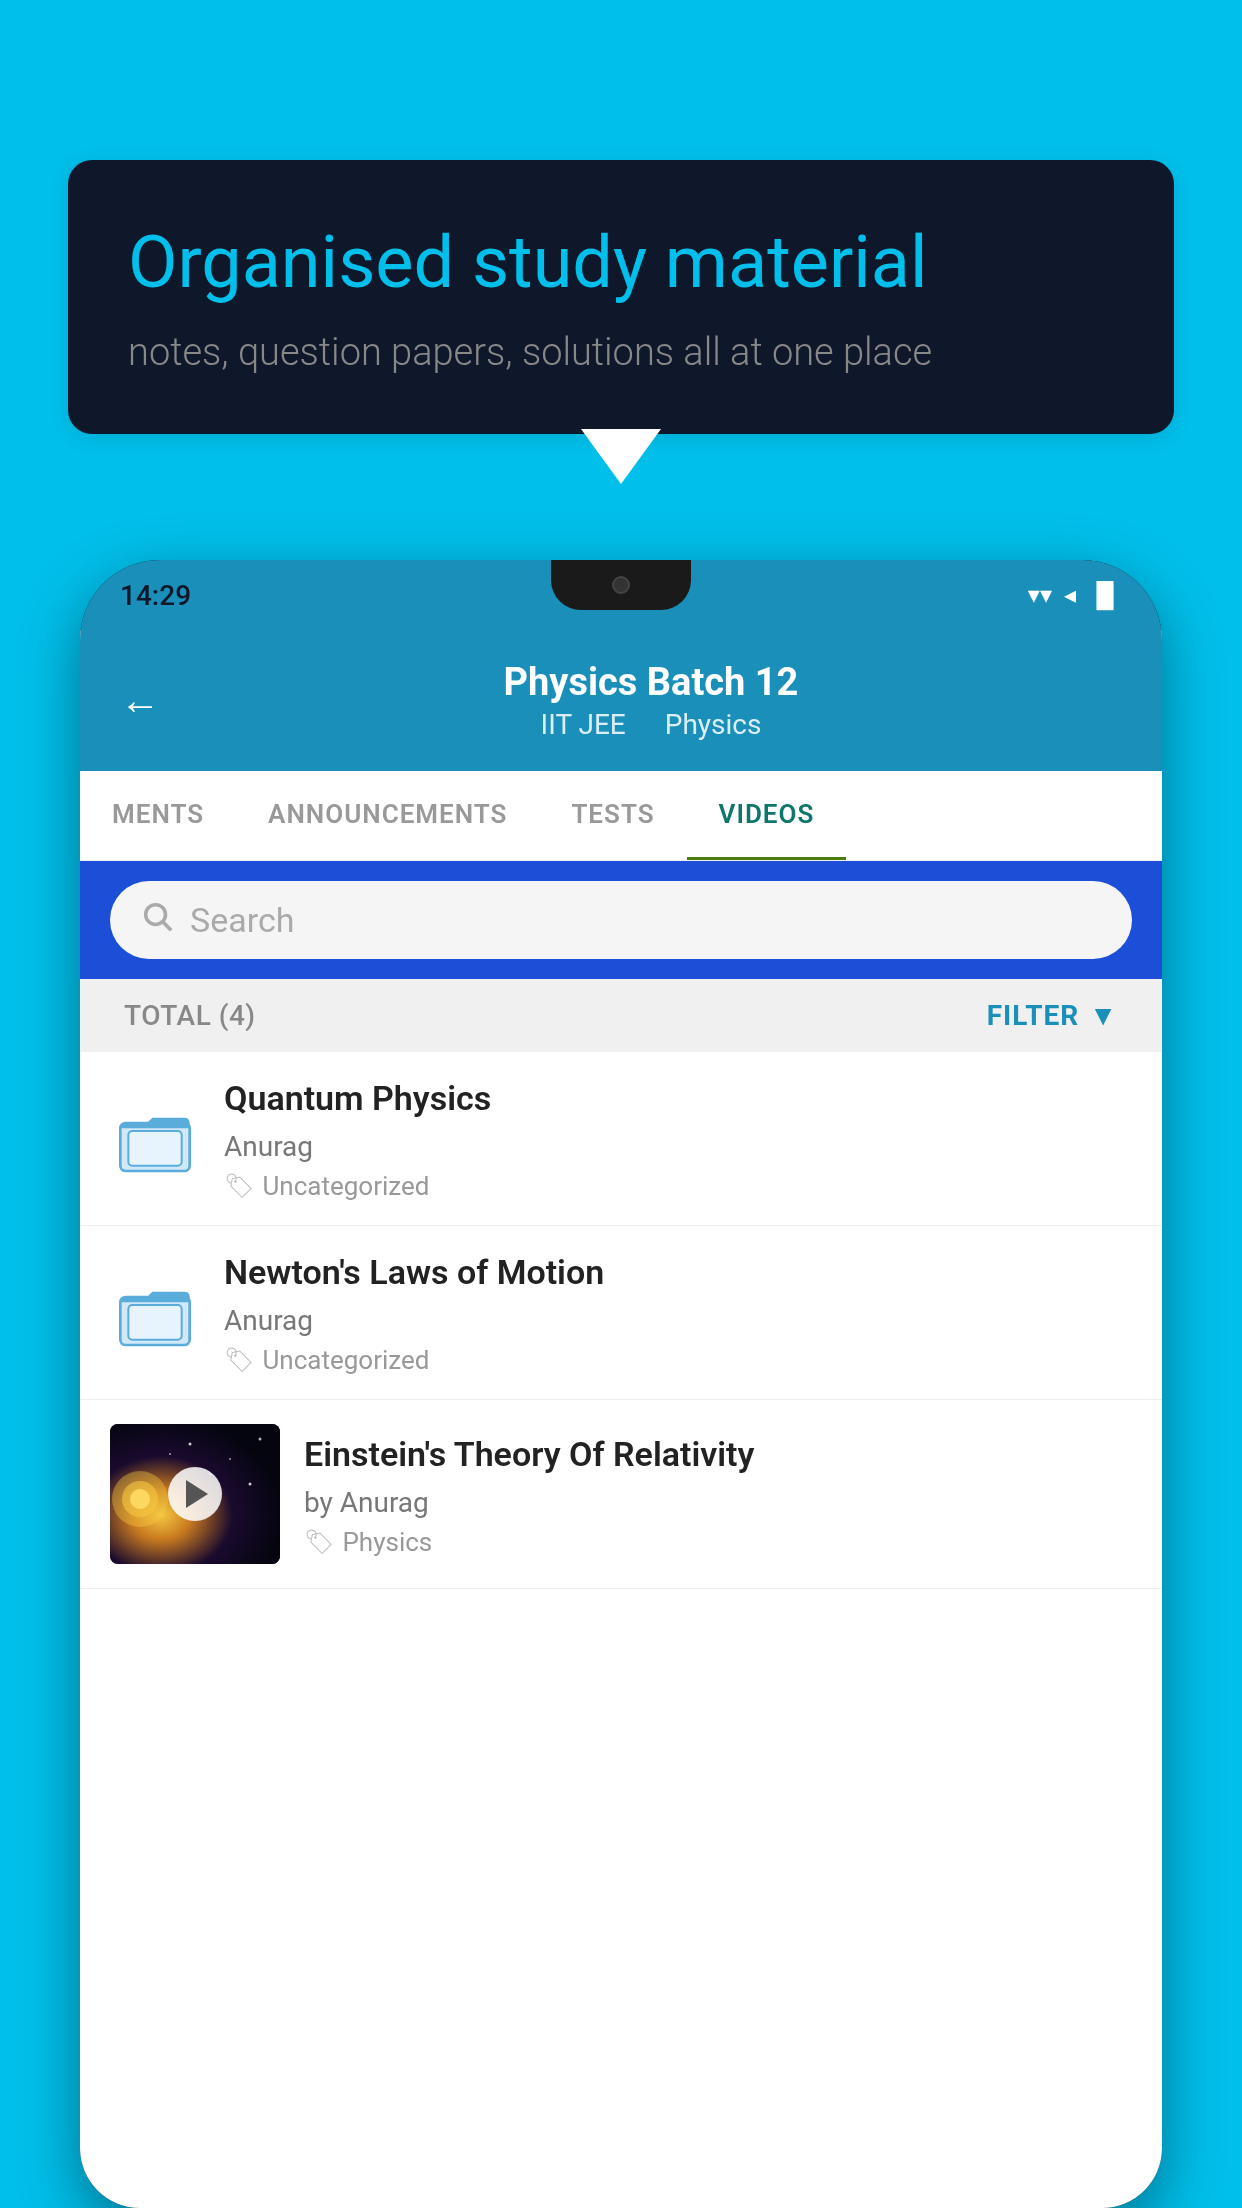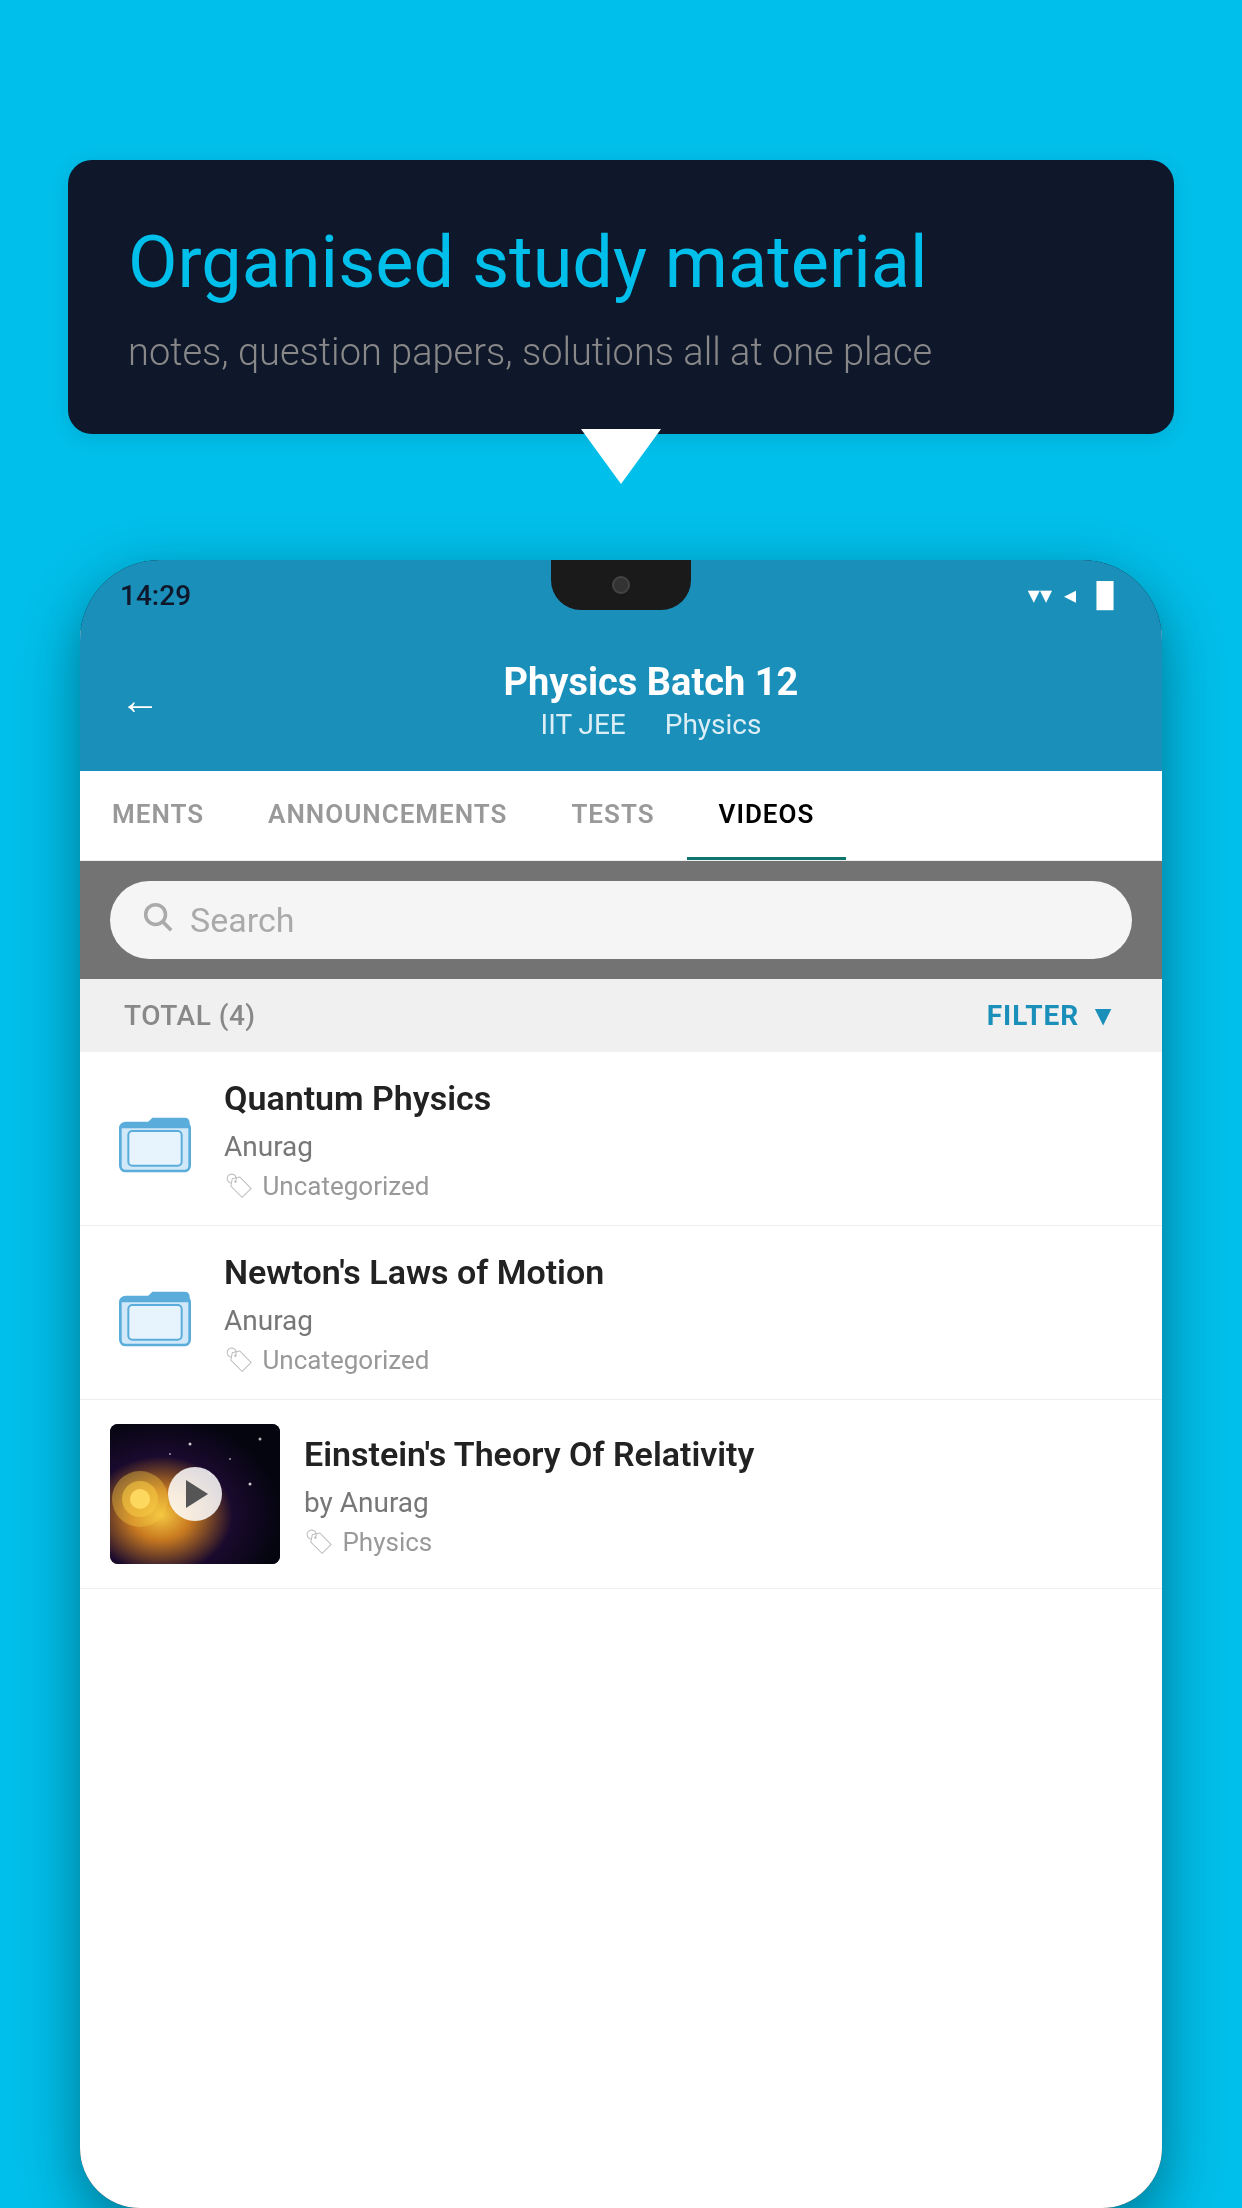--- a/index.html
+++ b/index.html
@@ -171,27 +171,27 @@
       color: #999;
       letter-spacing: 1px;
       text-transform: uppercase;
       white-space: nowrap;
       cursor: pointer;
       border-bottom: 3px solid transparent;
       flex-shrink: 0;
     }
 
     .tab-item.active {
-      color: #000000;
-      border-bottom: 3px solid #0f766e;
+      color: #0f766e;
+      border-bottom: 3px solid #4d7c0f;
     }
 
     
     .search-container {
-      background: #737373;
+      background: #1d4ed8;
       padding: 20px 30px;
     }
 
     .search-input-wrapper {
       background: #f5f5f5;
       border-radius: 40px;
       display: flex;
       align-items: center;
       padding: 18px 30px;
       gap: 16px;

